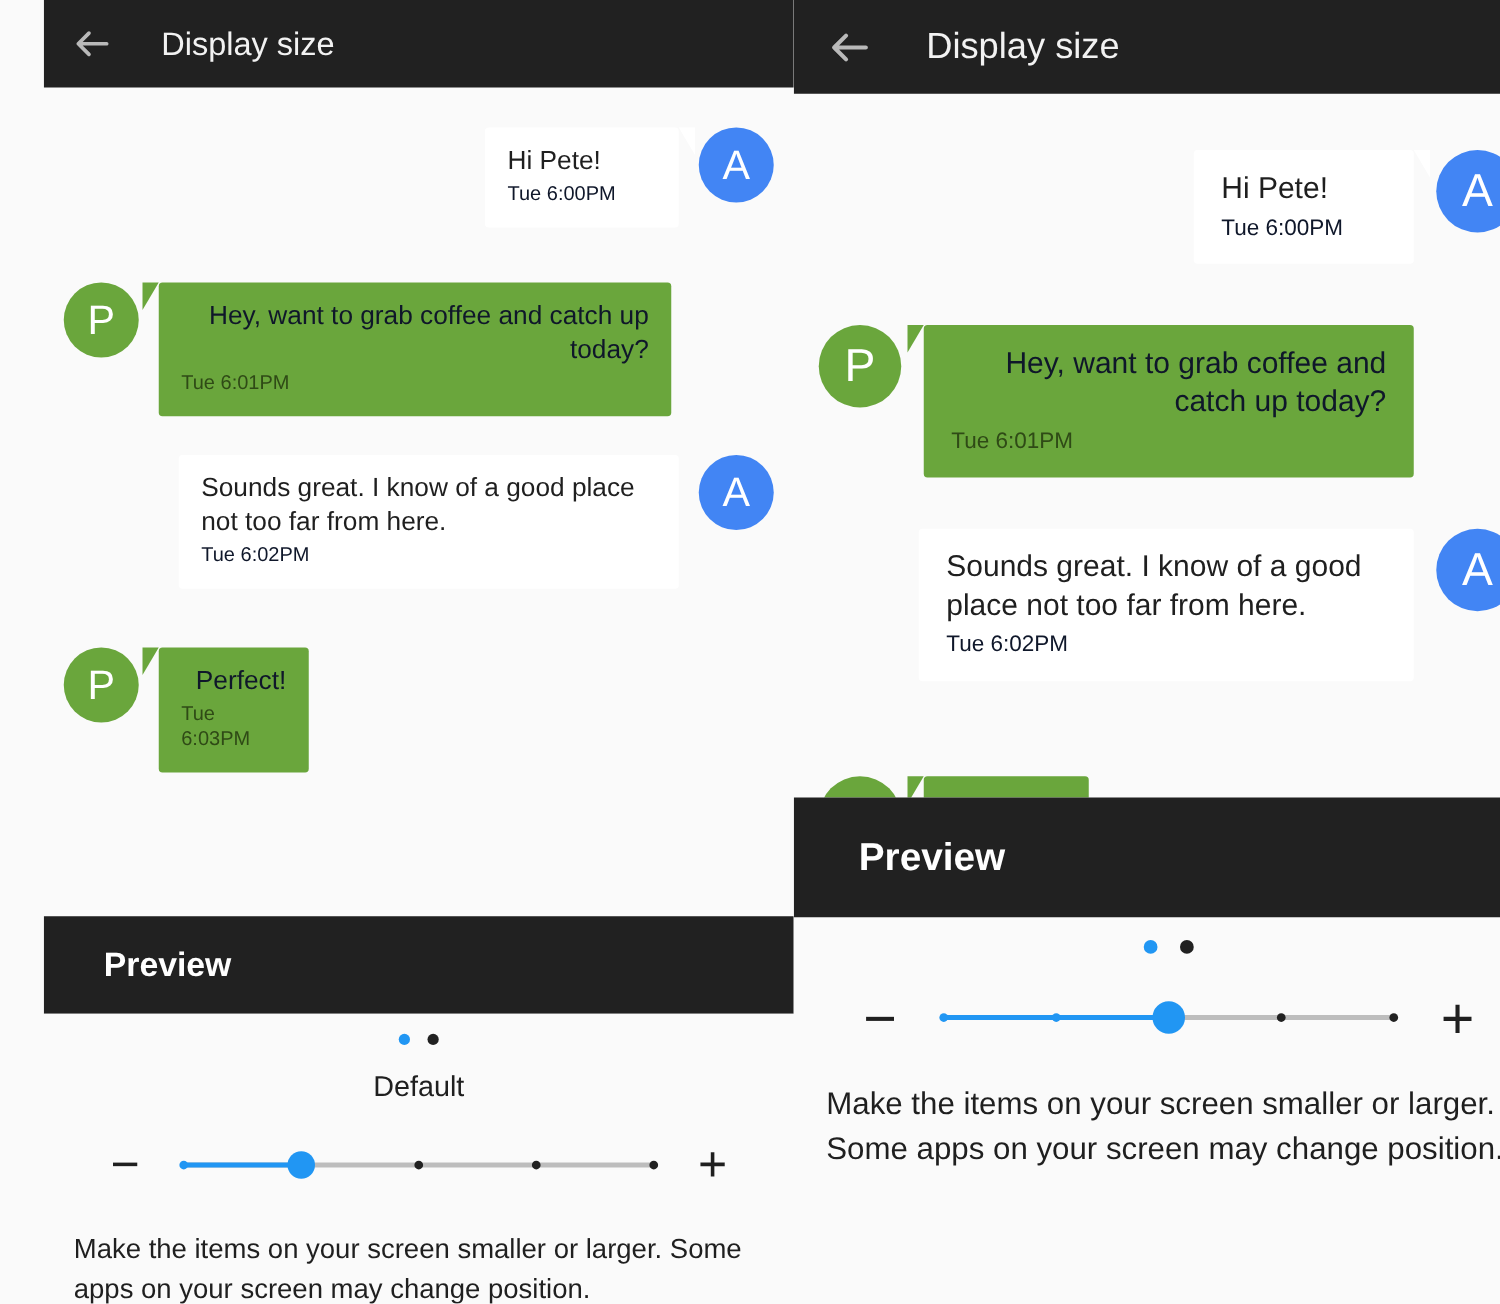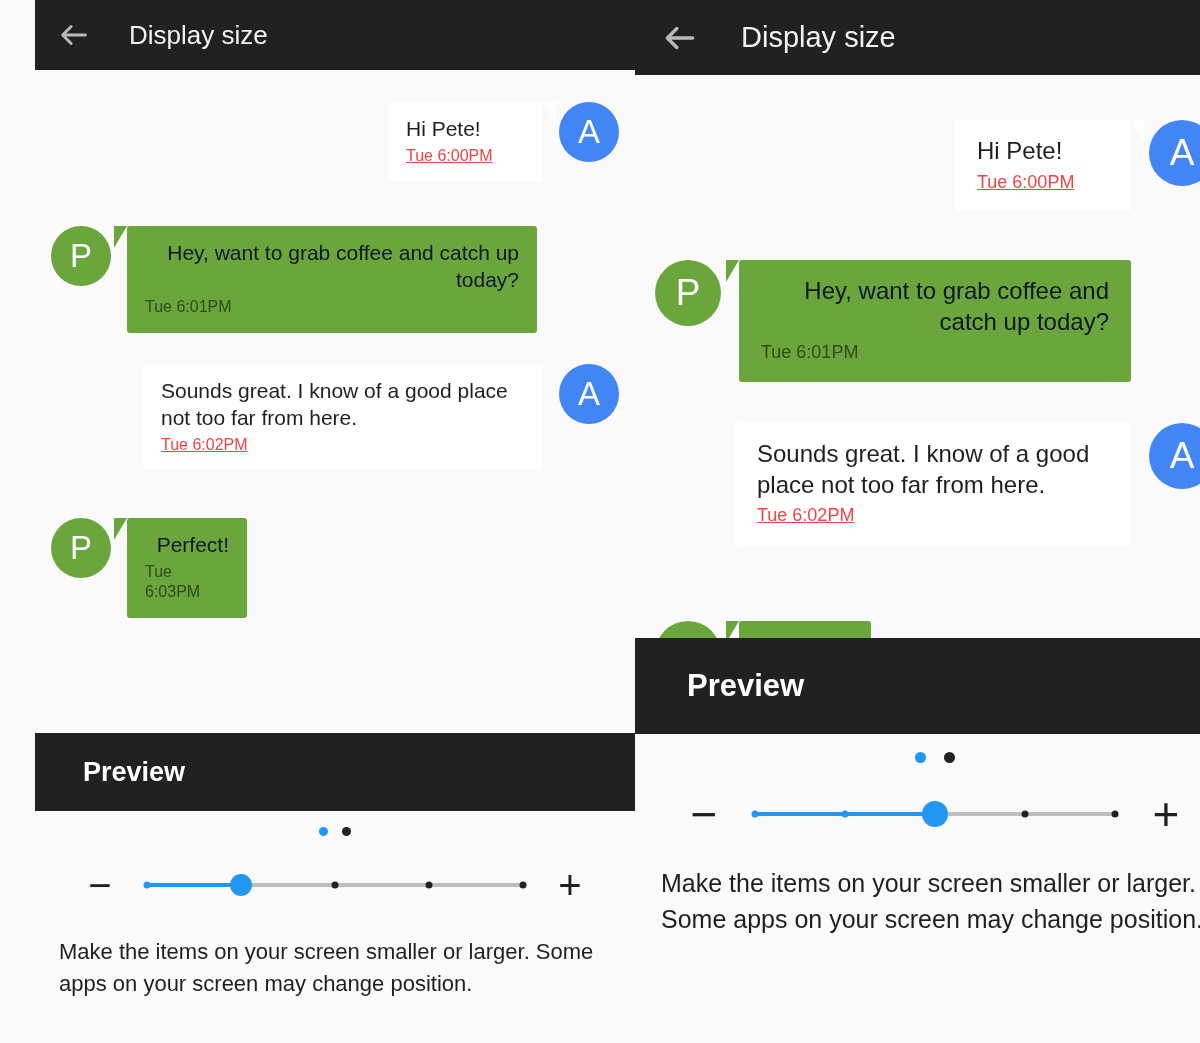--- a/index.html
+++ b/index.html
@@ -115,21 +115,21 @@
     width: 0; height: 0;
     border-style: solid;
     border-width: 0 0 22px 13px;
     border-color: transparent transparent transparent #6aa63c;
   }
 
   .bubble-text  { line-height: 1.28; }
   .bubble-time  { line-height: 1.25; }
 
   .bubble.incoming .bubble-text { color: #1f1f1f; }
-  .bubble.incoming .bubble-time { color: #ef4444; text-decoration: underline; }
+  .bubble.incoming .bubble-time { color: #0f172a; }
   .bubble.outgoing .bubble-text { color: #0f172a; text-align: right; }
   .bubble.outgoing .bubble-time { color: #2f4a16; }
 
   
   .panel-left .avatar        { width: 60px; height: 60px; font-size: 33px; }
   .panel-left .bubble        { padding: 14px 18px 16px 18px; }
   .panel-left .bubble-text   { font-size: 21px; }
   .panel-left .bubble-time   { font-size: 16px; margin-top: 3px; }
 
   
@@ -325,20 +325,21 @@
     <div class="preview-sheet">
       <div class="preview-header">
         <span>Preview</span>
       </div>
       <div class="preview-body">
         <div class="dots">
           <span class="dot active"></span>
           <span class="dot inactive"></span>
         </div>
 
+        <div class="size-label">Default</div>
 
         <div class="slider-row">
           <div class="slider-btn">−</div>
           <div class="slider-track-wrap">
             <div class="track"></div>
             <div class="track-fill" style="width:25%;"></div>
             <span class="tick on" style="left:0%;"></span>
             <span class="tick off" style="left:50%;"></span>
             <span class="tick off" style="left:75%;"></span>
             <span class="tick off" style="left:100%;"></span>

